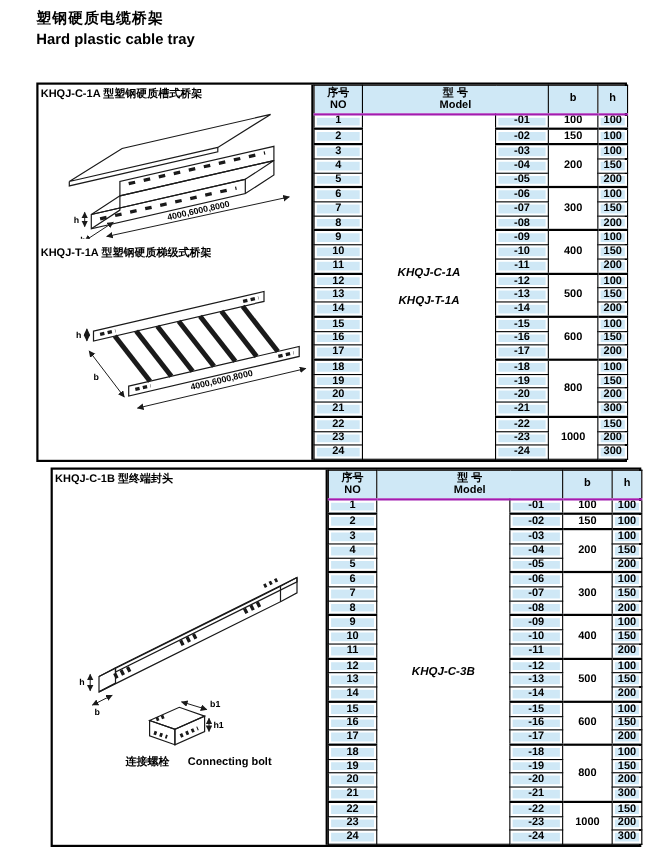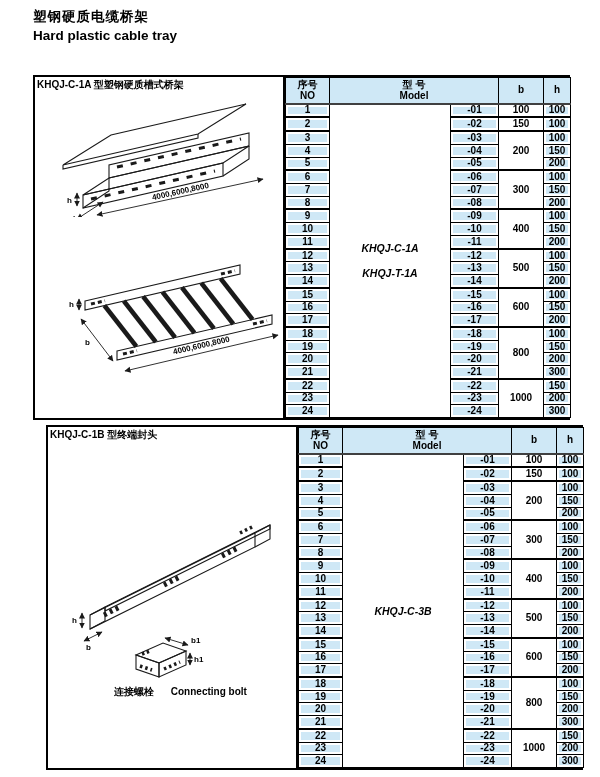--- a/index.html
+++ b/index.html
@@ -23,21 +23,21 @@
   #svg-ladder{top:162px;}
   #svg-endcap{top:20px;}
   .caption{position:absolute;left:66px;top:258px;font-size:10px;font-weight:bold;white-space:nowrap;}
   .caption .en{margin-left:14px;}
 
   .tbl-wrap{flex:0 0 285px;width:285px;border-left:2px solid #000;box-sizing:border-box;}
   table.spec{border-collapse:collapse;table-layout:fixed;width:100%;height:341px;}
   table.spec th,table.spec td{border:1px solid #000;padding:0;text-align:center;
         font-size:10px;font-weight:bold;line-height:1;overflow:hidden;}
   table.spec thead tr{height:26px;}
-  table.spec thead th{background:#cfe8f6;border-bottom:2px solid #404040;}
+  table.spec thead th{background:#cfe8f6;border-bottom:2px solid #a21caf;}
   table.spec thead th div{line-height:11px;font-size:10px;}
   td.c-no,td.c-suf,td.c-h{background:#cfe8f6;box-shadow:inset 0 0 0 2px #fff;}
   td.c-b{background:#fff;}
   td.c-model{background:#fff;vertical-align:middle;}
   td.c-model div{margin:14px 0;text-align:center;font-size:10.5px;font-weight:bold;font-style:italic;}
   tr.gs td{border-top:2px solid #000;}
 
   .drawing line,.drawing path,.drawing polygon{stroke:#1a1a1a;fill:none;stroke-width:1.1;}
   .drawing .perf{stroke-width:3;}
   .drawing .rung{stroke-width:4.5;}
@@ -85,20 +85,21 @@
         <g>
           <line class="dim" x1="62" y1="120" x2="228" y2="84" marker-start="url(#arr)" marker-end="url(#arr)"></line>
           <text class="dl" x="146" y="99" text-anchor="middle" transform="rotate(-12.5 146 99)">4000,6000,8000</text>
           <line class="dim" x1="42" y1="124" x2="68" y2="107" marker-start="url(#arr)" marker-end="url(#arr)"></line>
           <text class="dl" x="38" y="126">b</text>
           <line class="dim" x1="42" y1="98" x2="42" y2="111" marker-start="url(#arr)" marker-end="url(#arr)"></line>
           <text class="dl" x="32" y="108">h</text>
         </g>
       </svg>
 
+      <div class="dlabel second">KHQJ-T-1A 型塑钢硬质梯级式桥架</div>
 
       <svg class="drawing" id="svg-ladder" width="252" height="180" viewBox="0 0 252 180">
         <g>
           <polygon points="50,62 205,26 205,35 50,71"></polygon>
           <polygon points="82,112 237,76 237,85 82,121"></polygon>
           <line class="perf" x1="56" y1="65" x2="70" y2="61.8" stroke-dasharray="4 3"></line>
           <line class="perf" x1="186" y1="35" x2="200" y2="31.8" stroke-dasharray="4 3"></line>
           <line class="perf" x1="88" y1="115" x2="102" y2="111.8" stroke-dasharray="4 3"></line>
           <line class="perf" x1="218" y1="85" x2="232" y2="81.8" stroke-dasharray="4 3"></line>
         </g>

